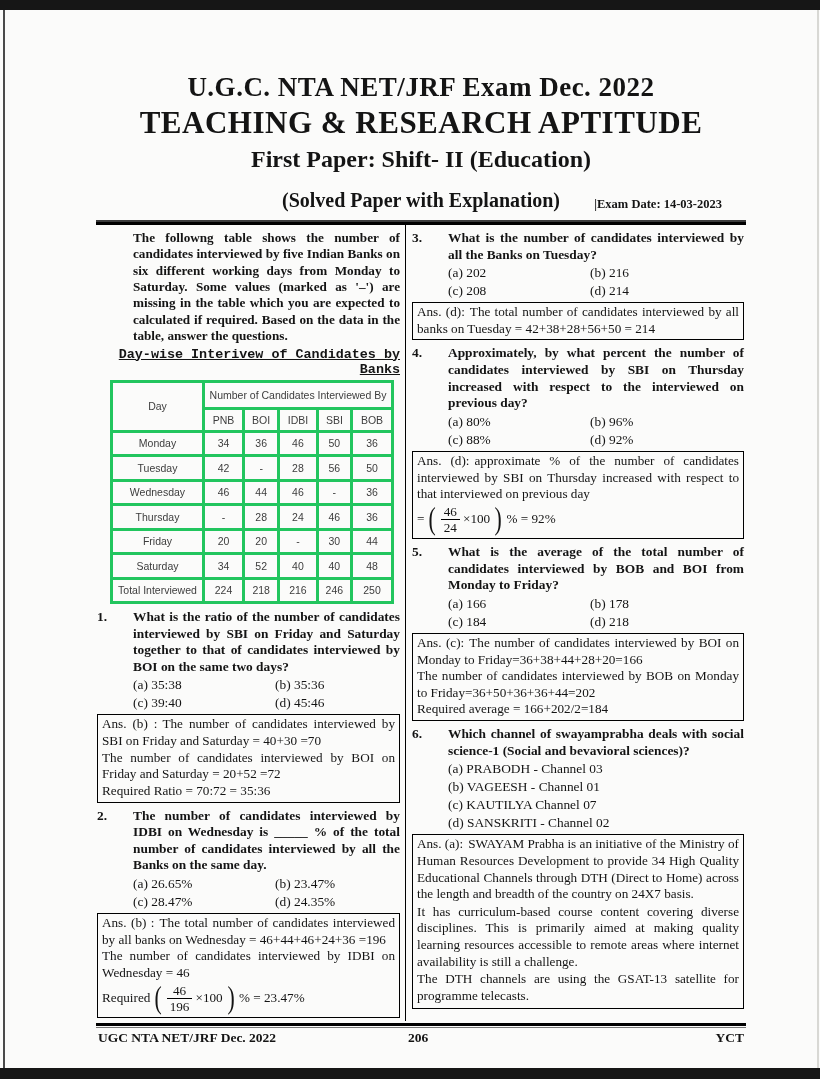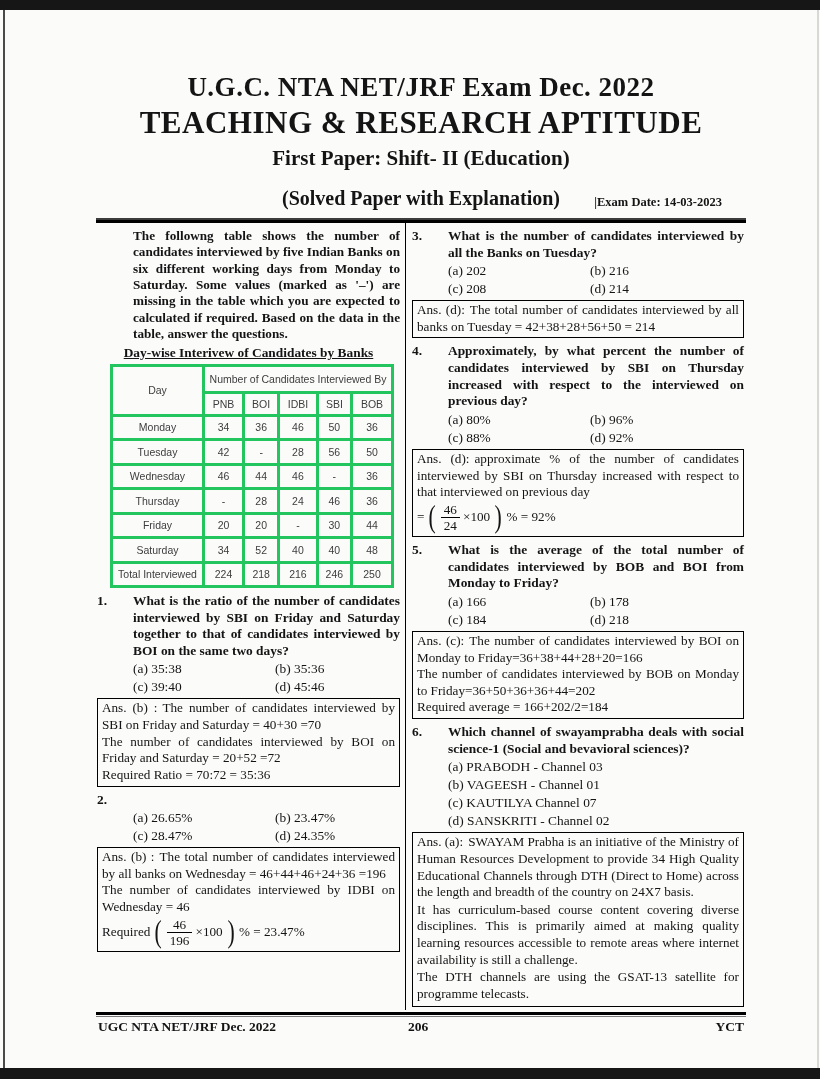--- a/index.html
+++ b/index.html
@@ -12,33 +12,33 @@
   .bottom-bar { position:absolute; bottom:0; left:0; width:820px; height:11px; background:#161616; }
   .left-edge { position:absolute; top:10px; bottom:11px; left:3px; width:2px; background:#4a4a4a; }
   .right-edge { position:absolute; top:10px; bottom:11px; right:1px; width:2px; background:#d8d8d4; }
 
   .content { width:650px; margin-left:96px; padding-top:72px; }
 
   
   .hdr { text-align:center; }
   .hdr-t1 { font-size:27px; font-weight:bold; letter-spacing:0.5px; }
   .hdr-t2 { font-size:31px; font-weight:bold; margin-top:2px; letter-spacing:0.5px; }
-  .hdr-t3 { font-size:21px; font-weight:bold; margin-top:5px; }
+  .hdr-t3 { font-size:24px; font-weight:bold; margin-top:5px; }
   .hdr-t4row { position:relative; margin-top:16px; height:24px; }
   .hdr-t4 { font-size:20px; font-weight:bold; }
   .hdr-date { position:absolute; right:24px; bottom:1px; font-size:12.5px; font-weight:bold; }
   .rule-double { margin-top:7px; border-top:2px solid #3c3c3c; border-bottom:3.5px solid #000; height:5px; }
 
   
   .columns { display:flex; min-height:750px; align-items:stretch; }
   .col-left  { width:309px; padding:5px 5px 0 1px; }
   .col-right { width:341px; border-left:1.5px solid #000; padding:5px 2px 0 6px; }
 
   .intro { font-weight:bold; font-size:13.2px; line-height:1.24; text-align:justify; margin-left:36px; }
-  .table-title { font-weight:bold; font-size:13.4px; text-decoration:underline; text-align:center; margin:2px 0 3px; }
+  .table-title { font-weight:bold; font-size:13.4px; text-decoration:underline; text-align:right; margin:2px 0 3px;font-family:Liberation Mono, monospace; }
 
   
   .data-table { border-collapse:collapse; width:284px; margin-left:13px;
     font-family:"Liberation Sans", sans-serif; font-size:10.5px; color:#3d3d3d; }
   .data-table th, .data-table td { border:3px solid #22c55e; text-align:center; font-weight:normal; padding:1px 2px; }
   .data-table .group-h { height:27px; }
   .data-table .bank-h th { height:23px; }
   .data-table td { height:24.5px; }
   .data-table .day-col { width:92px; }
 
@@ -186,20 +186,21 @@
         </div>
         <div class="ans-box">
           <div class="ans-line"><span class="ans-label">Ans. (b) :</span><span>The number of candidates interviewed by SBI on Friday and Saturday = 40+30 =70</span></div>
           <div class="ans-line">The number of candidates interviewed by BOI on Friday and Saturday = 20+52 =72</div>
           <div class="ans-line">Required Ratio = 70:72 = 35:36</div>
         </div>
 
         <div class="question">
           <div class="q-row">
             <span class="q-num">2.</span>
+            <span class="q-text">The number of candidates interviewed by IDBI on Wednesday is _____ % of the total number of candidates interviewed by all the Banks on the same day.</span>
           </div>
           <div class="options grid">
             <span class="opt">(a) 26.65%</span>
             <span class="opt">(b) 23.47%</span>
             <span class="opt">(c) 28.47%</span>
             <span class="opt">(d) 24.35%</span>
           </div>
         </div>
         <div class="ans-box">
           <div class="ans-line"><span class="ans-label">Ans. (b) :</span><span>The total number of candidates interviewed by all banks on Wednesday = 46+44+46+24+36 =196</span></div>

